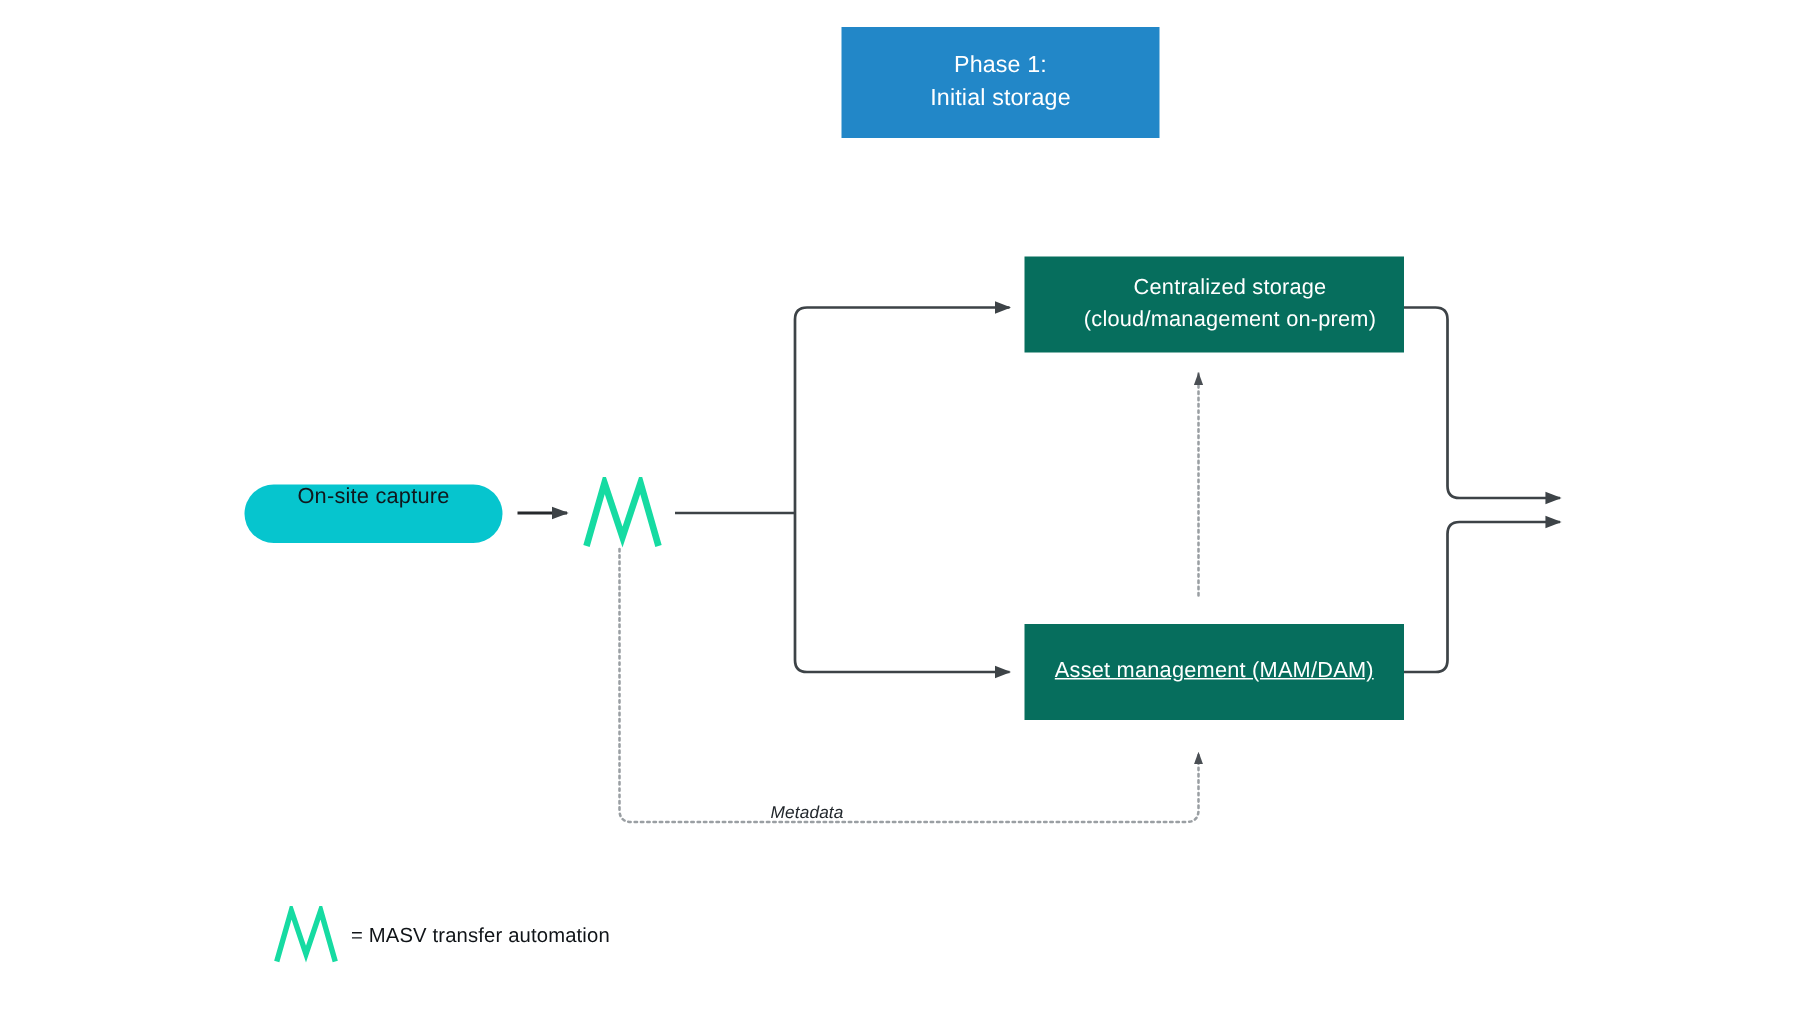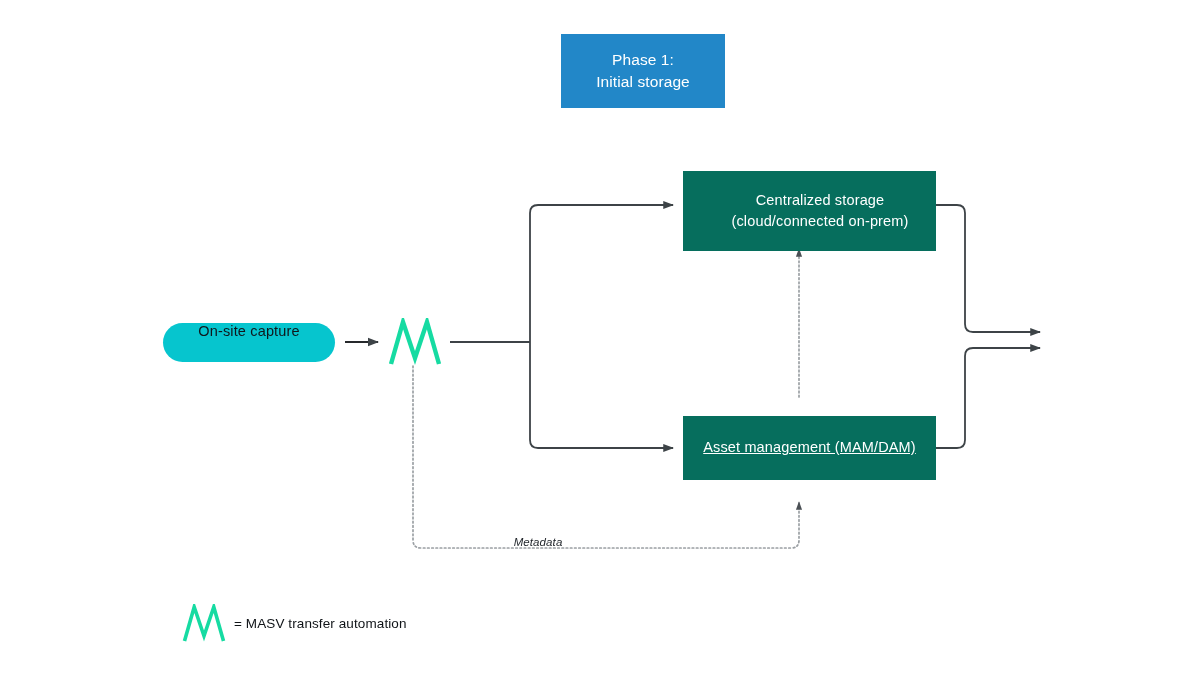--- a/index.html
+++ b/index.html
@@ -27,22 +27,22 @@
     top: 0;
     width: 1200px;
     height: 675px;
     pointer-events: none;
   }
 
   
   .phase-banner {
     position: absolute;
     left: 561px;
-    top: 34px;
-    width: 164px;
+    top: 18px;
+    width: 212px;
     height: 74px;
     background: #2287c8;
     color: #ffffff;
     display: flex;
     flex-direction: column;
     align-items: center;
     justify-content: center;
     font-size: 15.5px;
     line-height: 1.42;
     letter-spacing: 0.1px;
@@ -60,21 +60,21 @@
     align-items: center;
     justify-content: center;
     text-align: center;
     font-size: 14.5px;
     line-height: 1.45;
     letter-spacing: 0.15px;
     box-sizing: border-box;
   }
   #box-storage {
     top: 171px;
-    height: 80px;
+    height: 64px;
     padding-left: 21px;
   }
   #box-asset {
     top: 416px;
     height: 64px;
     align-items: flex-start;
     padding-top: 21px;
     text-decoration: underline;
   }
   .proc-box .txt { display: block; }
@@ -183,21 +183,21 @@
 
   <div class="masv-mark" id="masv-flow">
     <svg viewBox="0 0 54 48" width="54" height="48" aria-hidden="true">
       <path d="M 3 46 L 15 4 L 27 40 L 39 4 L 51 46" fill="none" stroke="#16dba2" stroke-width="4.4" stroke-linecap="butt" stroke-linejoin="miter"></path>
     </svg>
   </div>
 
   <div class="proc-box" id="box-storage">
     <div>
       <span class="txt">Centralized storage</span>
-      <span class="txt">(cloud/connected on-prem)</span>
+      <span class="txt">(cloud/management on-prem)</span>
     </div>
   </div>
 
   <div class="proc-box" id="box-asset">
     <span class="txt">Asset management (MAM/DAM)</span>
   </div>
 
   <div id="metadata-label">Metadata</div>
 
   <div id="legend">

